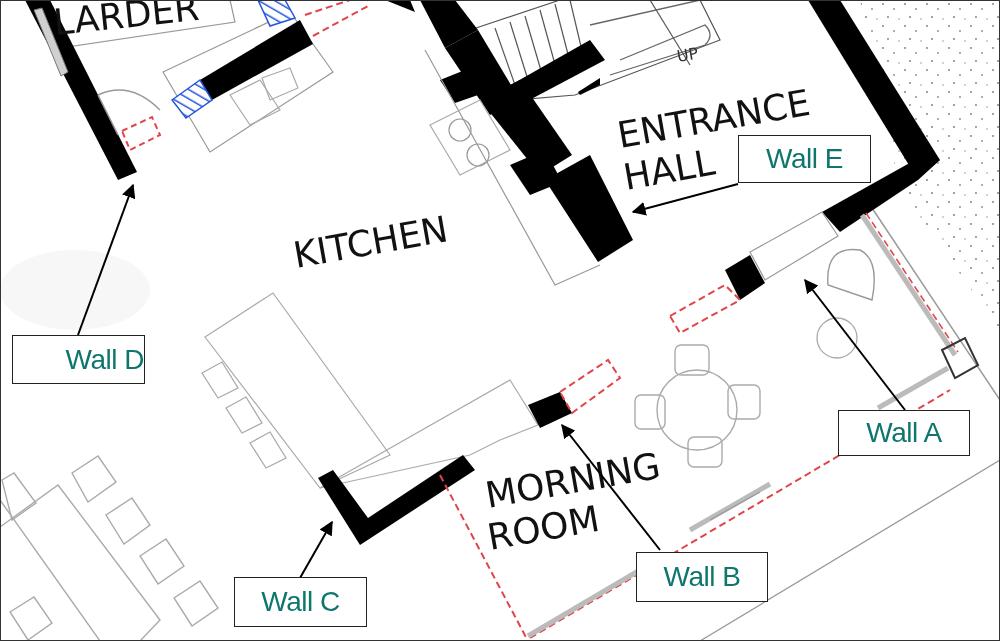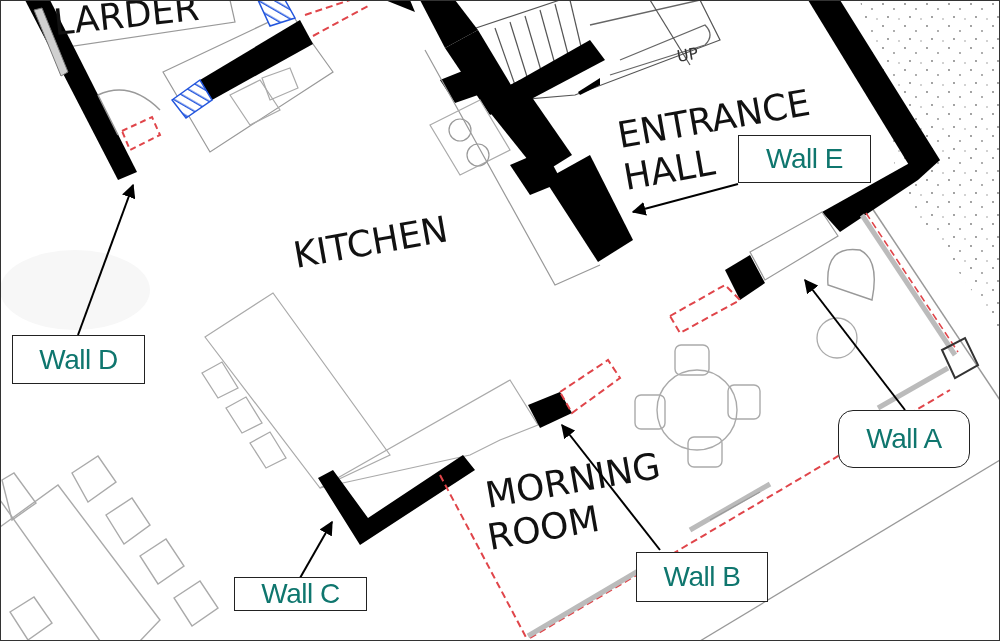--- a/index.html
+++ b/index.html
@@ -168,29 +168,29 @@
 
   <g stroke="#000" stroke-width="2" fill="none">
     <line x1="905" y1="410" x2="805" y2="280" marker-end="url(#arrow)"></line>
     <line x1="660" y1="550" x2="562" y2="425" marker-end="url(#arrow)"></line>
     <line x1="300" y1="578" x2="332" y2="522" marker-end="url(#arrow)"></line>
     <line x1="78" y1="335" x2="133" y2="185" marker-end="url(#arrow)"></line>
     <line x1="738" y1="184" x2="633" y2="212" marker-end="url(#arrow)"></line>
   </g>
 </svg>
 
-<div class="callout" style="left:838px;top:410px;width:132px;height:58px;border-radius:15px;">
+<div class="callout" style="left:838px;top:410px;width:132px;height:46px;">
   <span>Wall A</span>
 </div>
 <div class="callout" style="left:592px;top:552px;width:132px;height:50px;margin-left:44px;">
   <span>Wall B</span>
 </div>
-<div class="callout" style="left:234px;top:577px;width:133px;height:34px;">
+<div class="callout" style="left:234px;top:577px;width:133px;height:50px;">
   <span>Wall C</span>
 </div>
-<div class="callout" style="left:12px;top:335px;width:133px;height:49px;">
+<div class="callout" style="left:12px;top:335px;width:133px;height:49px;justify-content:flex-end;">
   <span>Wall D</span>
 </div>
 <div class="callout" style="left:738px;top:135px;width:133px;height:48px;">
   <span>Wall E</span>
 </div>
 
 <div class="frame"></div>
 
 </body></html>

